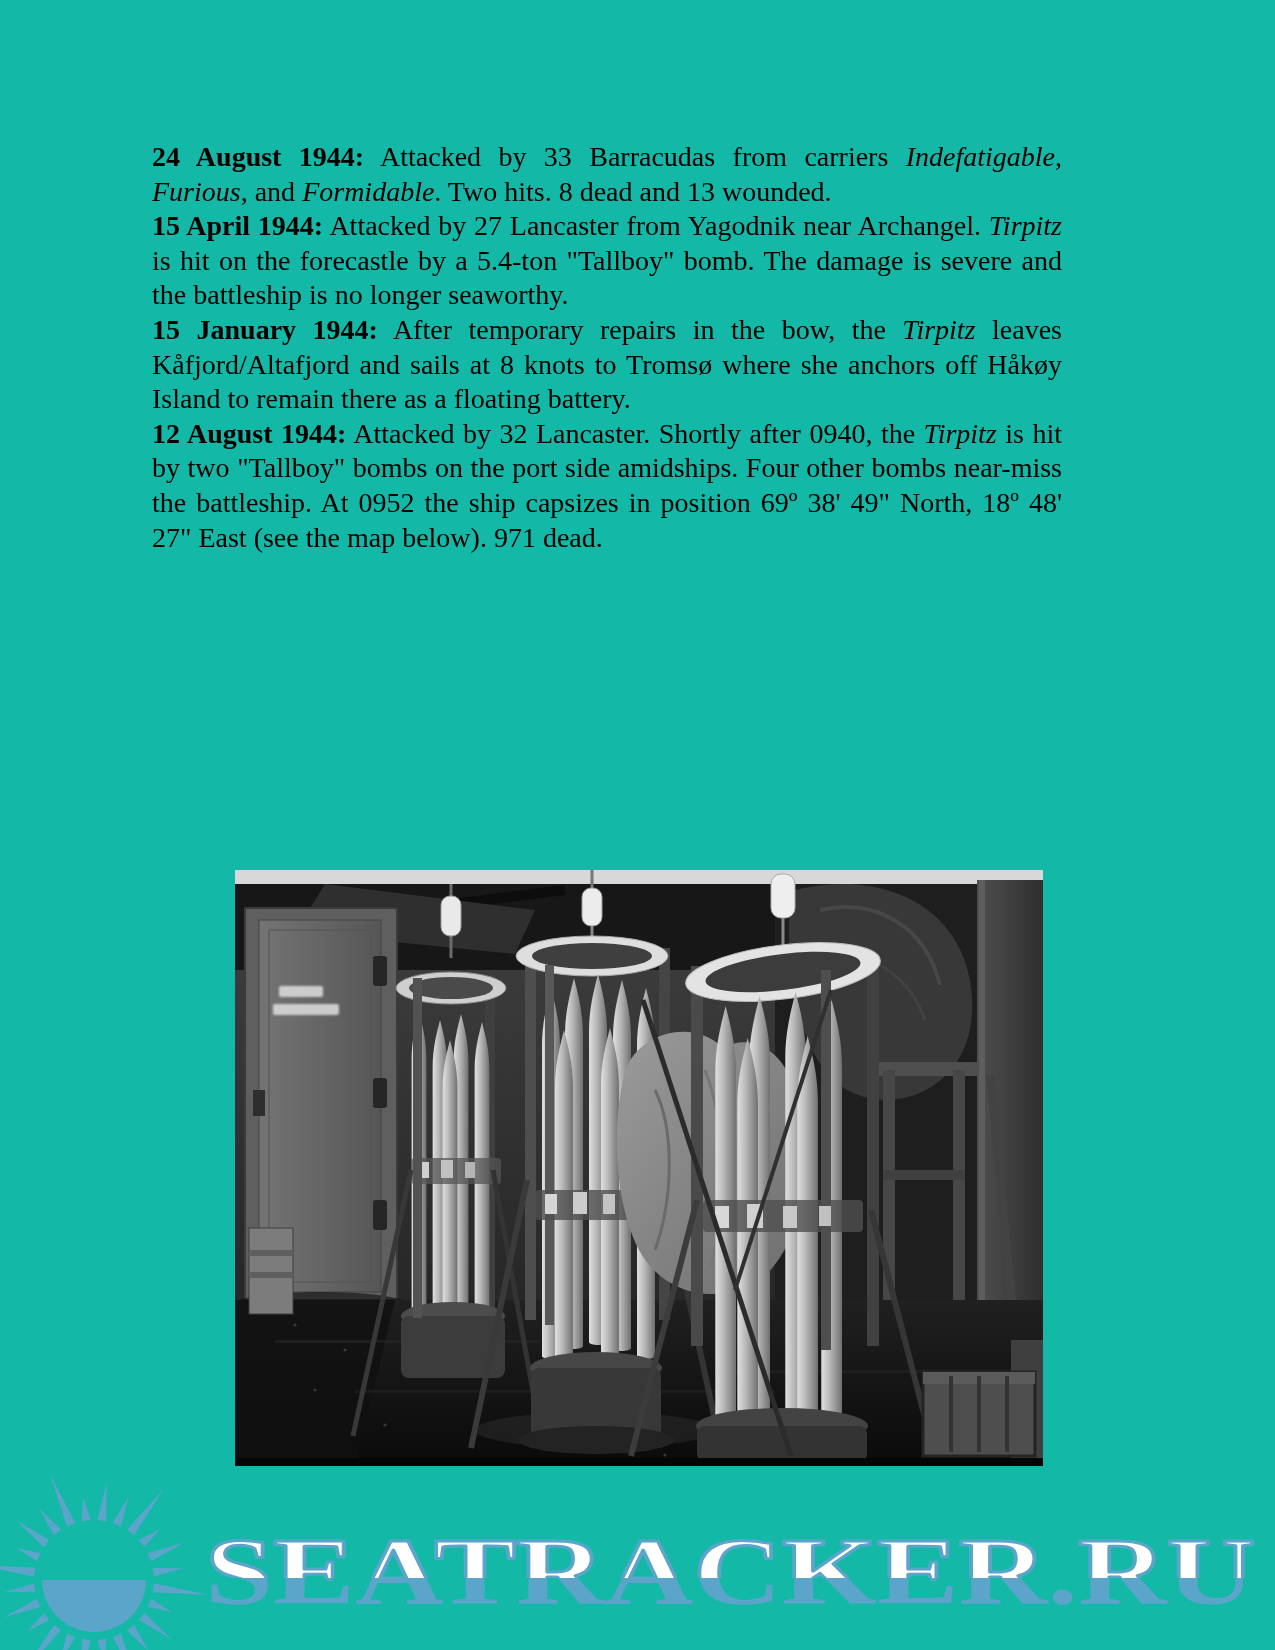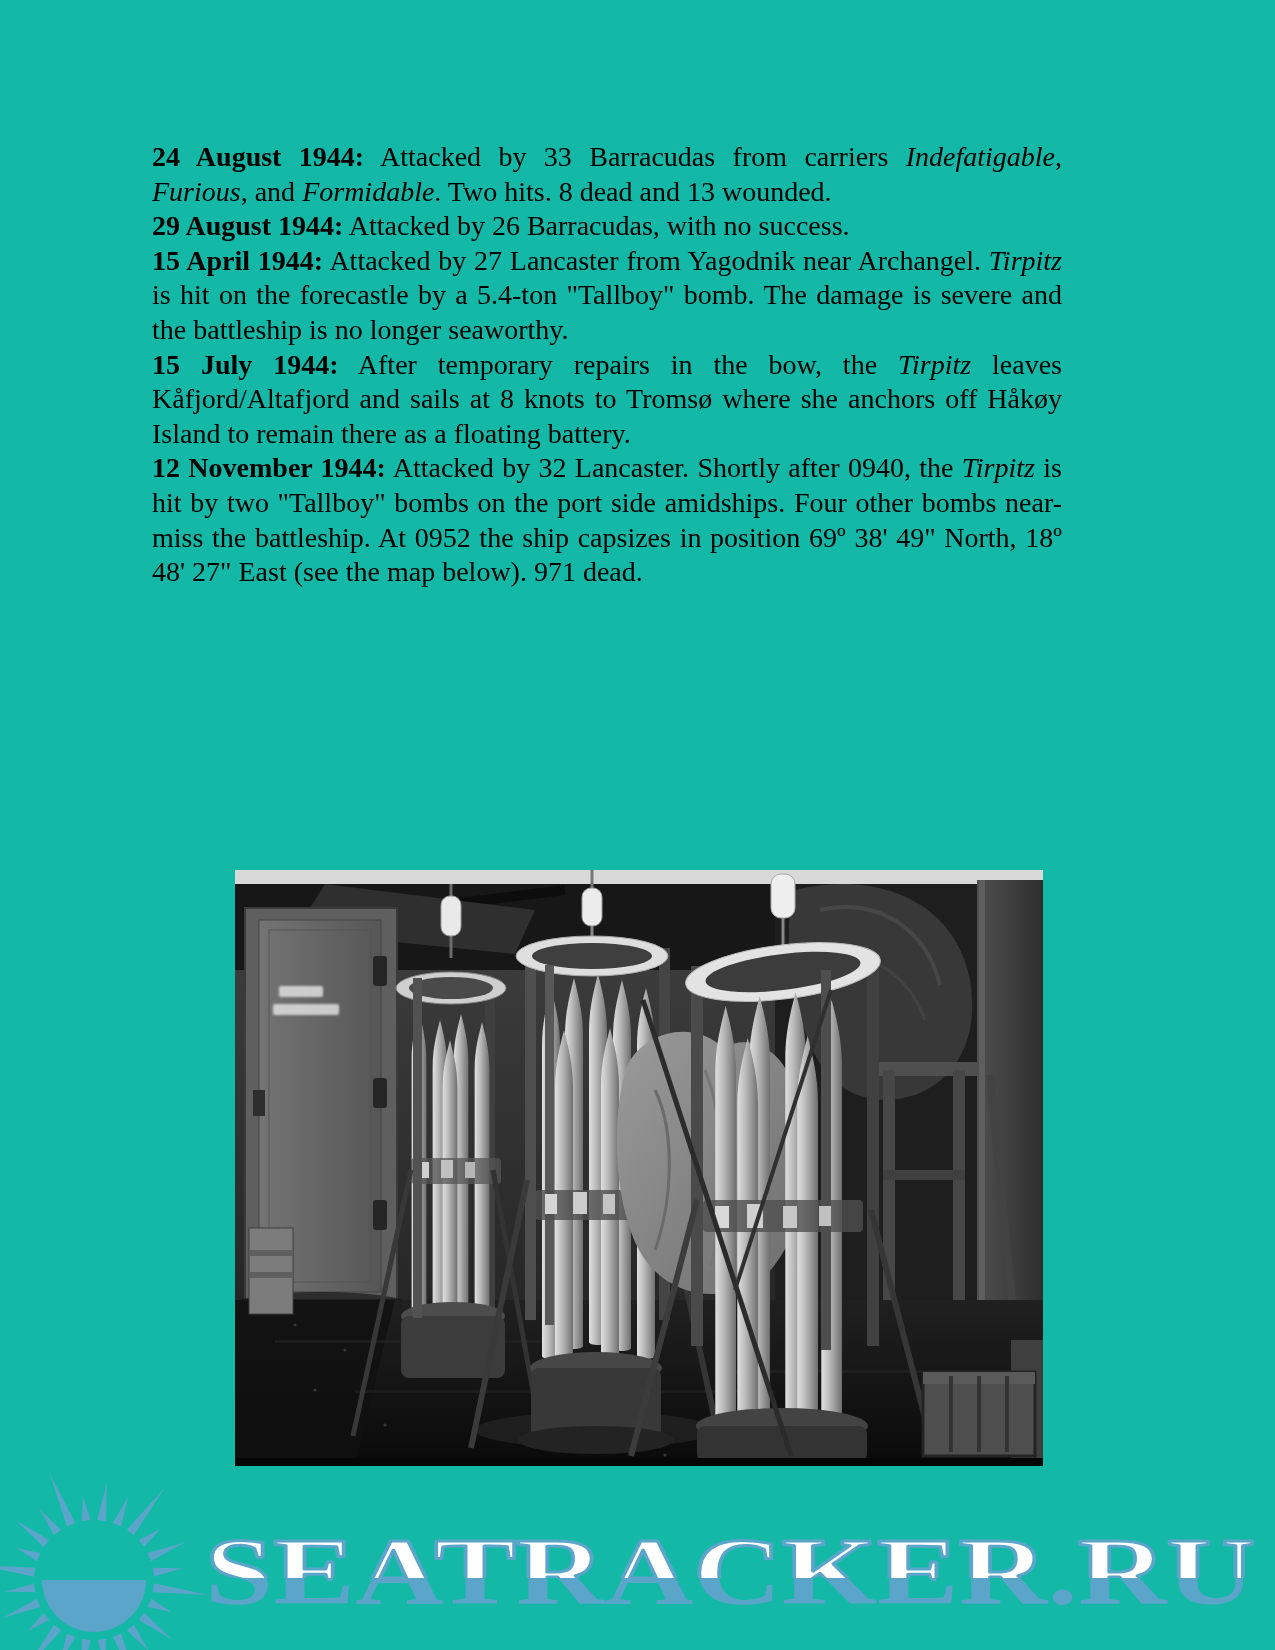--- a/index.html
+++ b/index.html
@@ -27,24 +27,23 @@
   .sun polygon{fill:var(--logo-blue,#5aa5c9);}
   .sun .sun-disk{fill:var(--logo-blue,#5aa5c9);}
 </style>
 </head>
 <body>
 
 <div class="page">
 
   <div class="timeline">
       <p><b>24 August 1944:</b> Attacked by 33 Barracudas from carriers <i>Indefatigable</i>, <i>Furious</i>, and <i>Formidable</i>. Two hits. 8 dead and 13 wounded.</p>
-      <p><b>29 August 1944:</b> Attacked by 26 Barracudas, with no success.</p>
       <p><b>15 April 1944:</b> Attacked by 27 Lancaster from Yagodnik near Archangel. <i>Tirpitz</i> is hit on the forecastle by a 5.4-ton "Tallboy" bomb. The damage is severe and the battleship is no longer seaworthy.</p>
-      <p><b>15 July 1944:</b> After temporary repairs in the bow, the <i>Tirpitz</i> leaves Kåfjord/Altafjord and sails at 8 knots to Tromsø where she anchors off Håkøy Island to remain there as a floating battery.</p>
-      <p><b>12 November 1944:</b> Attacked by 32 Lancaster. Shortly after 0940, the <i>Tirpitz</i> is hit by two "Tallboy" bombs on the port side amidships. Four other bombs near-miss the battleship. At 0952 the ship capsizes in position 69º 38' 49" North, 18º 48' 27" East (see the map below). 971 dead.</p>
+      <p><b>15 January 1944:</b> After temporary repairs in the bow, the <i>Tirpitz</i> leaves Kåfjord/Altafjord and sails at 8 knots to Tromsø where she anchors off Håkøy Island to remain there as a floating battery.</p>
+      <p><b>12 August 1944:</b> Attacked by 32 Lancaster. Shortly after 0940, the <i>Tirpitz</i> is hit by two "Tallboy" bombs on the port side amidships. Four other bombs near-miss the battleship. At 0952 the ship capsizes in position 69º 38' 49" North, 18º 48' 27" East (see the map below). 971 dead.</p>
     </div>
 
   <div class="photo">
     <svg width="808" height="596" viewBox="0 0 808 596">
       <defs>
         <linearGradient id="gWall" x1="0" y1="0" x2="0" y2="1">
           <stop offset="0" stop-color="#3b3b3b"></stop>
             <stop offset="1" stop-color="#262626"></stop>
         </linearGradient>
         <linearGradient id="gFloor" x1="0" y1="0" x2="0" y2="1">

